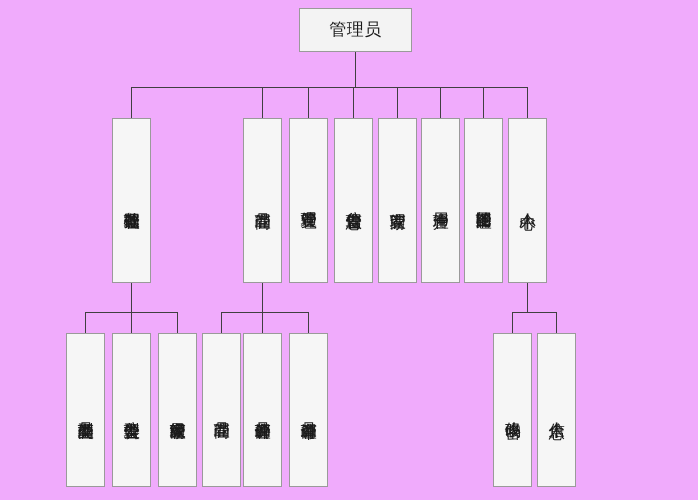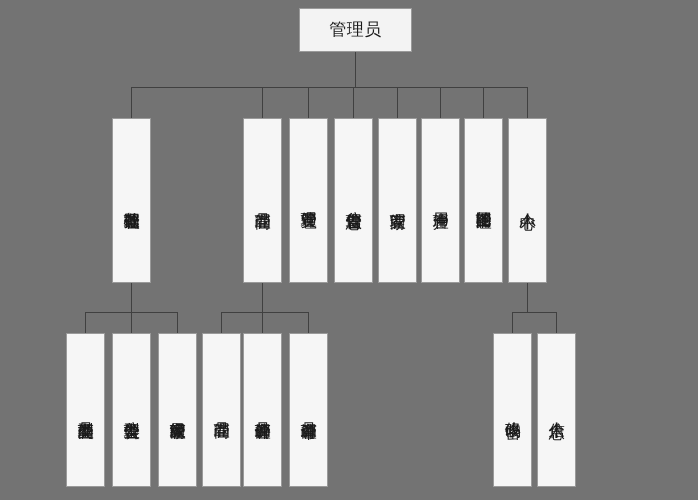--- a/index.html
+++ b/index.html
@@ -7,21 +7,21 @@
     padding: 0;
     background: #ffffff;
   }
   body {
     font-family: "Liberation Sans", "DejaVu Sans", sans-serif;
   }
   #canvas {
     position: relative;
     width: 698px;
     height: 500px;
-    background: #737373;
+    background: #f0abfc;
     overflow: hidden;
   }
   .node {
     position: absolute;
     box-sizing: border-box;
     background: #f6f6f6;
     border: 1px solid #9a9a9a;
     color: #1a1a1a;
     display: flex;
     align-items: center;

